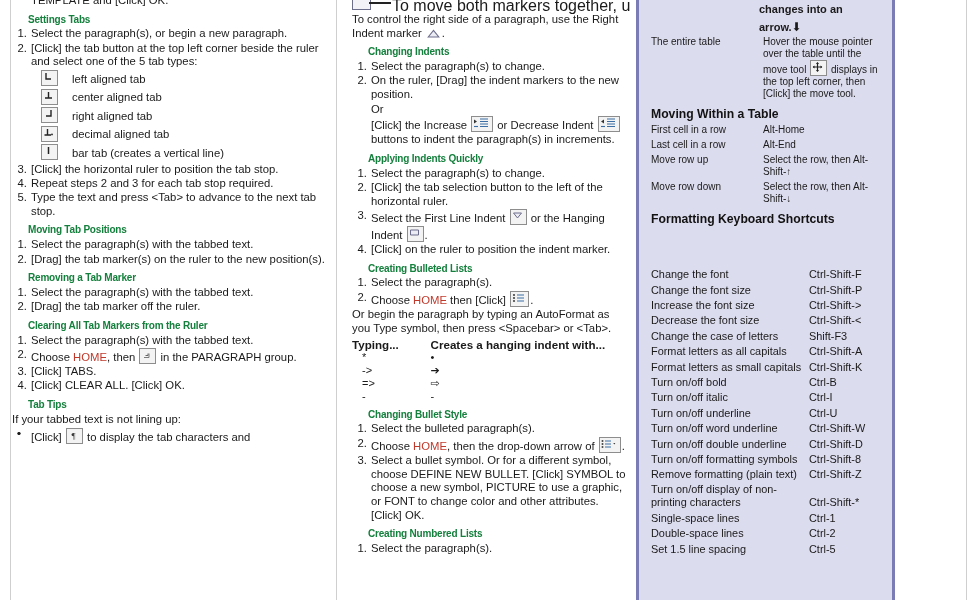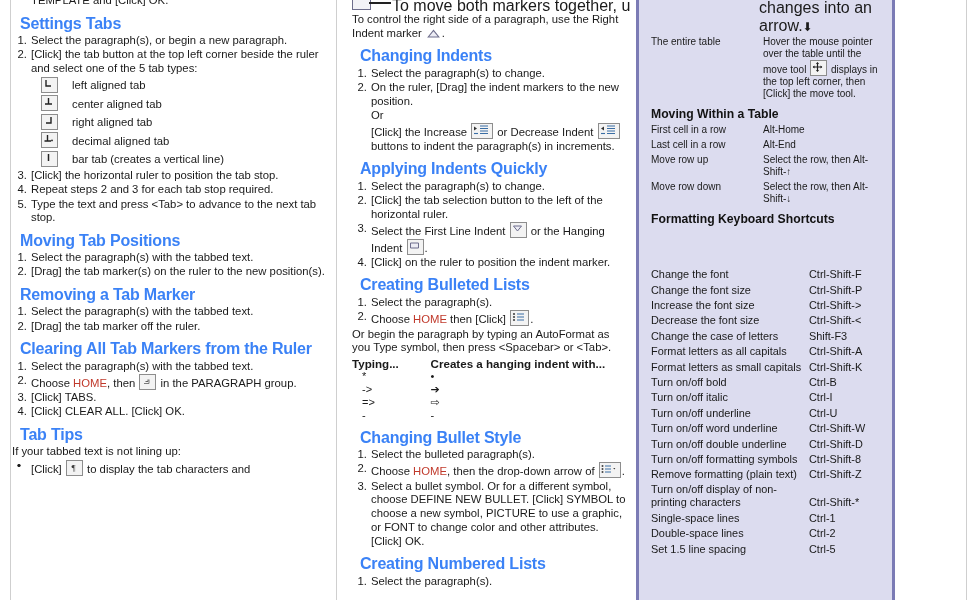--- a/index.html
+++ b/index.html
@@ -53,24 +53,24 @@
     border-right: 3px solid #7b7bb5;
     box-sizing: border-box;
     overflow: hidden;
   }
   .blue-inner {
     padding: 0 10px 0 12px;
   }
 
   
   h2.sec {
-    font-size: 16px;
+    font-size: 10px;
     font-weight: bold;
-    color: #3b82f6;
-    margin: 7px 0 2px 8px;
+    color: #15803d;
+    margin: 7px 0 2px 16px;
     line-height: 1.08;
     letter-spacing: -0.2px;
   }
   h3.sub {
     font-size: 12.5px;
     font-weight: bold;
     color: #121212;
     margin: 8px 0 2px 0;
     line-height: 1.1;
   }
@@ -394,21 +394,21 @@
     <h2 class="sec">Creating Numbered Lists</h2>
     <ol class="steps">
       <li><span class="num">1.</span><span>Select the paragraph(s).</span></li>
     </ol>
   </div>
 
   <div class="blue-panel">
     <div class="blue-inner">
 
       <div style="text-align:left;padding-left:108px;margin-top:5px;">
-        <span style="font-size:16px;">changes into an arrow.</span><span class="arrow-glyph">⬇</span>
+        <span style="font-size:11px;font-weight:bold;">changes into an arrow.</span><span class="arrow-glyph">⬇</span>
       </div>
 
       <table class="tbl2">
         <tbody>
             <tr>
           <td class="k">The entire table</td>
           <td class="v"><span>Hover the mouse pointer over the table until the move tool </span><span class="chip"><svg width="13" height="12" viewBox="0 0 13 12">
                     <path d="M6.5 1.5 v9 M2 6 h9" stroke="#222" stroke-width="1.2"></path>
                     <path d="M6.5 1.2 l-1.6 1.8 h3.2 z M6.5 10.8 l-1.6 -1.8 h3.2 z M1.7 6 l1.8 -1.6 v3.2 z M11.3 6 l-1.8 -1.6 v3.2 z" fill="#222"></path>
                   </svg></span><span> displays in the top left corner, then [Click] the move tool.</span></td>

